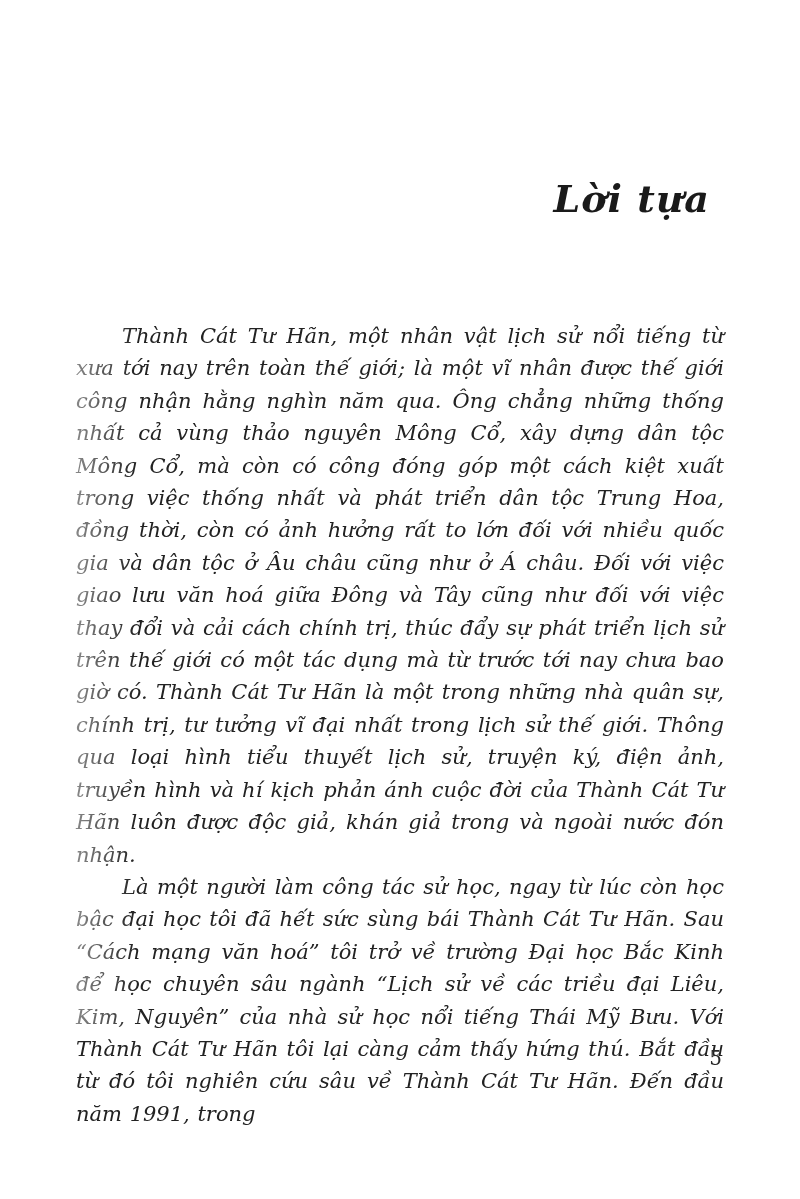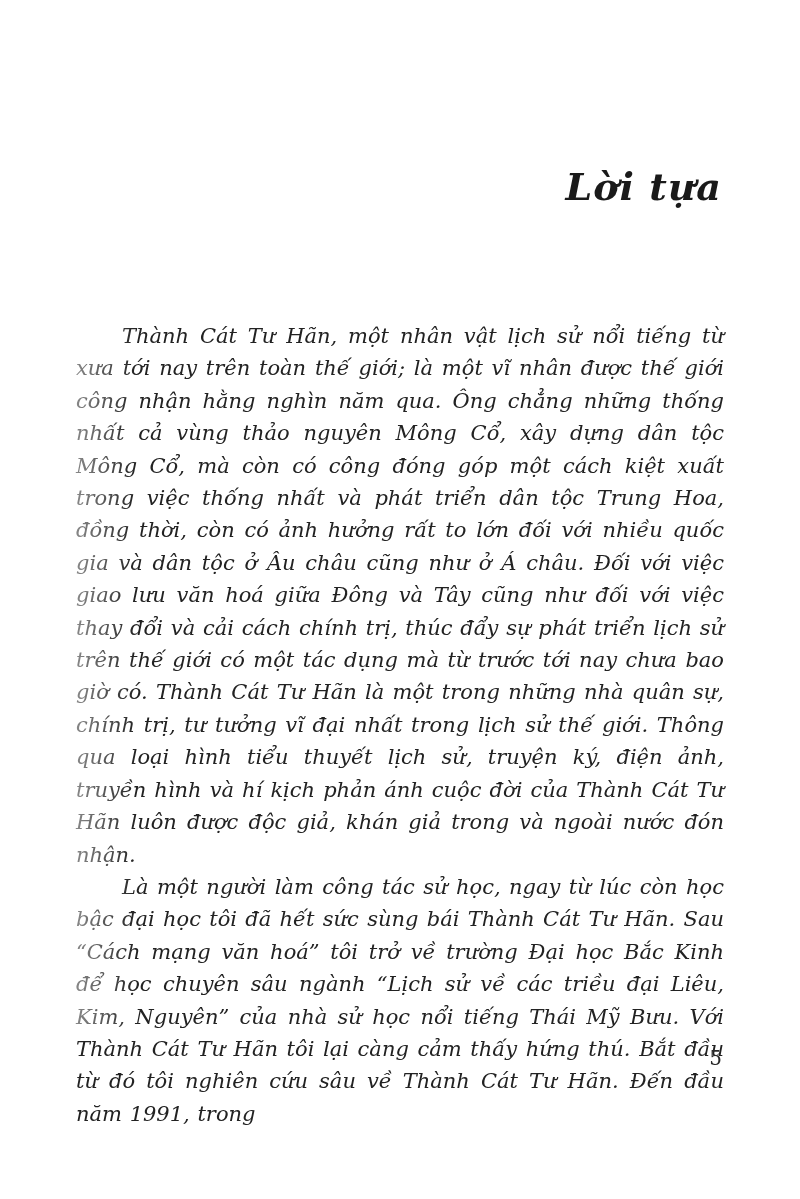--- a/index.html
+++ b/index.html
@@ -17,21 +17,21 @@
   }
   .page {
     position: absolute;
     inset: 0;
     background: #ffffff;
   }
   .title {
     position: absolute;
     top: 164px;
     right: 78px;
-    margin: 0;
+    margin: 12px;
     font-style: italic;
     font-weight: 700;
     font-size: 38px;
     letter-spacing: 1px;
     color: #1a1a1a;
   }
   .body-text {
     position: absolute;
     top: 320px;
     left: 76px;

